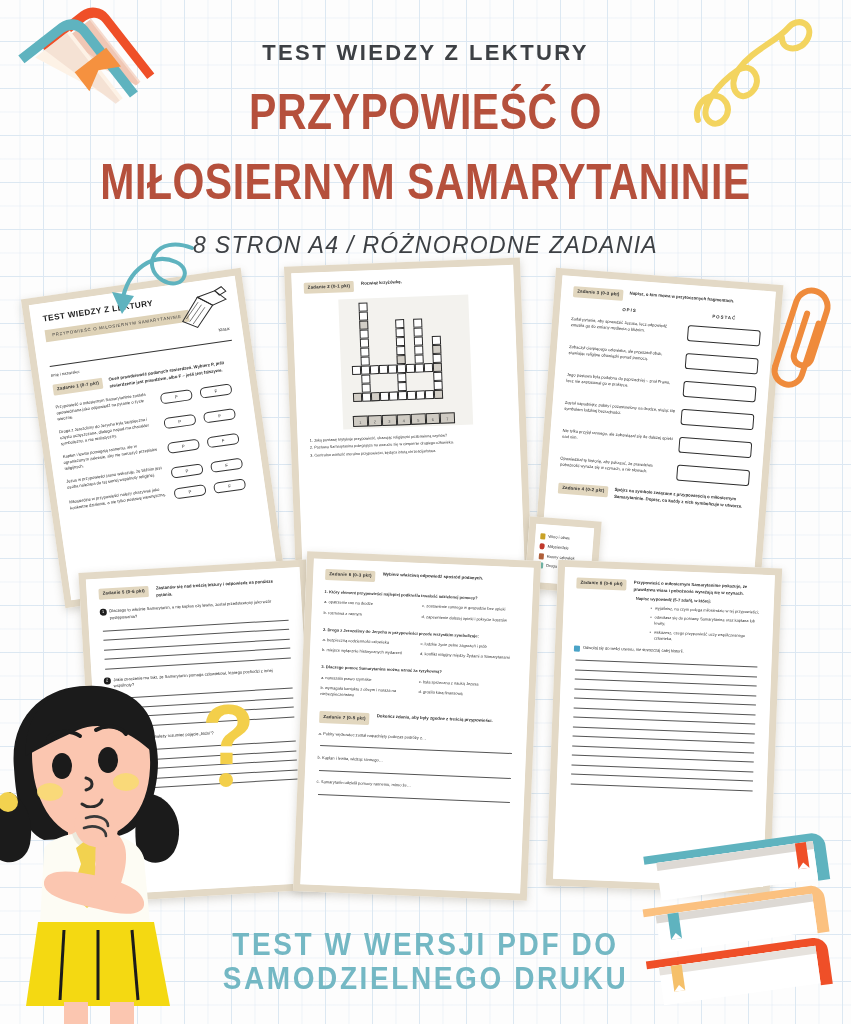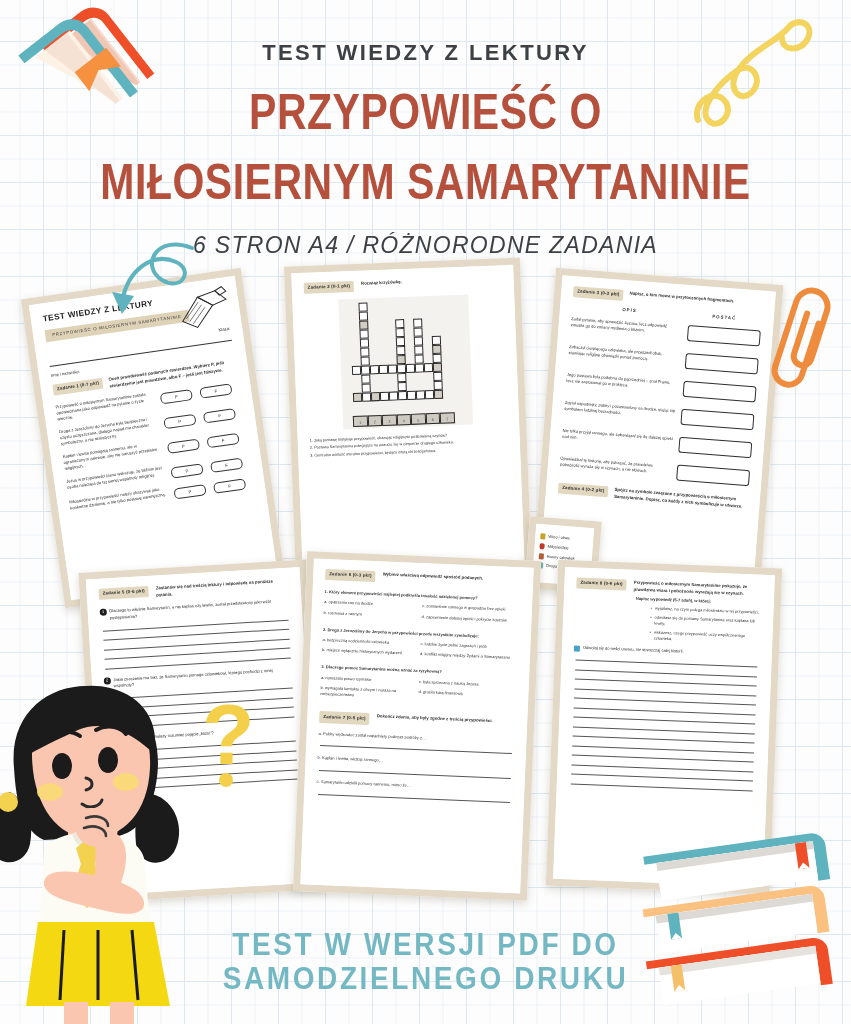--- a/index.html
+++ b/index.html
@@ -145,21 +145,21 @@
 </head>
 <body>
 
 <div id="bg-grid"></div>
 <div id="bg-grid-fine"></div>
 
 <div id="header">
   <div class="kicker">TEST WIEDZY Z LEKTURY</div>
   <div class="title1">PRZYPOWIEŚĆ O</div>
   <div class="title2">MIŁOSIERNYM SAMARYTANINIE</div>
-  <div class="subtitle">6 STRON A4 / RÓŻNORODNE ZADANIA</div>
+  <div class="subtitle">8 STRON A4 / RÓŻNORODNE ZADANIA</div>
 </div>
 
 <svg class="deco" id="books-tl" viewBox="0 0 180 150">
   <g transform="rotate(-38 90 75)">
     <path d="M58 18 h52 a20 20 0 0 1 20 20 v74 h-9 V40 a12 12 0 0 0 -12 -12 h-51 z" fill="#ef4f28"></path>
     <path d="M70 30 h44 v80 h-5 z" fill="#f6dbce"></path>
     <path d="M82 30 h30 v80 h-4 z" fill="#eec0ac" opacity=".75"></path>
     <path d="M34 14 h52 a20 20 0 0 1 20 20 v82 h-10 V36 a12 12 0 0 0 -12 -12 h-50 z" fill="#5fb3bf"></path>
     <path d="M46 26 h44 v86 h-6 z" fill="#fdf2e6"></path>
     <path d="M58 26 h28 v86 h-5 z" fill="#f3ddd0" opacity=".8"></path>

